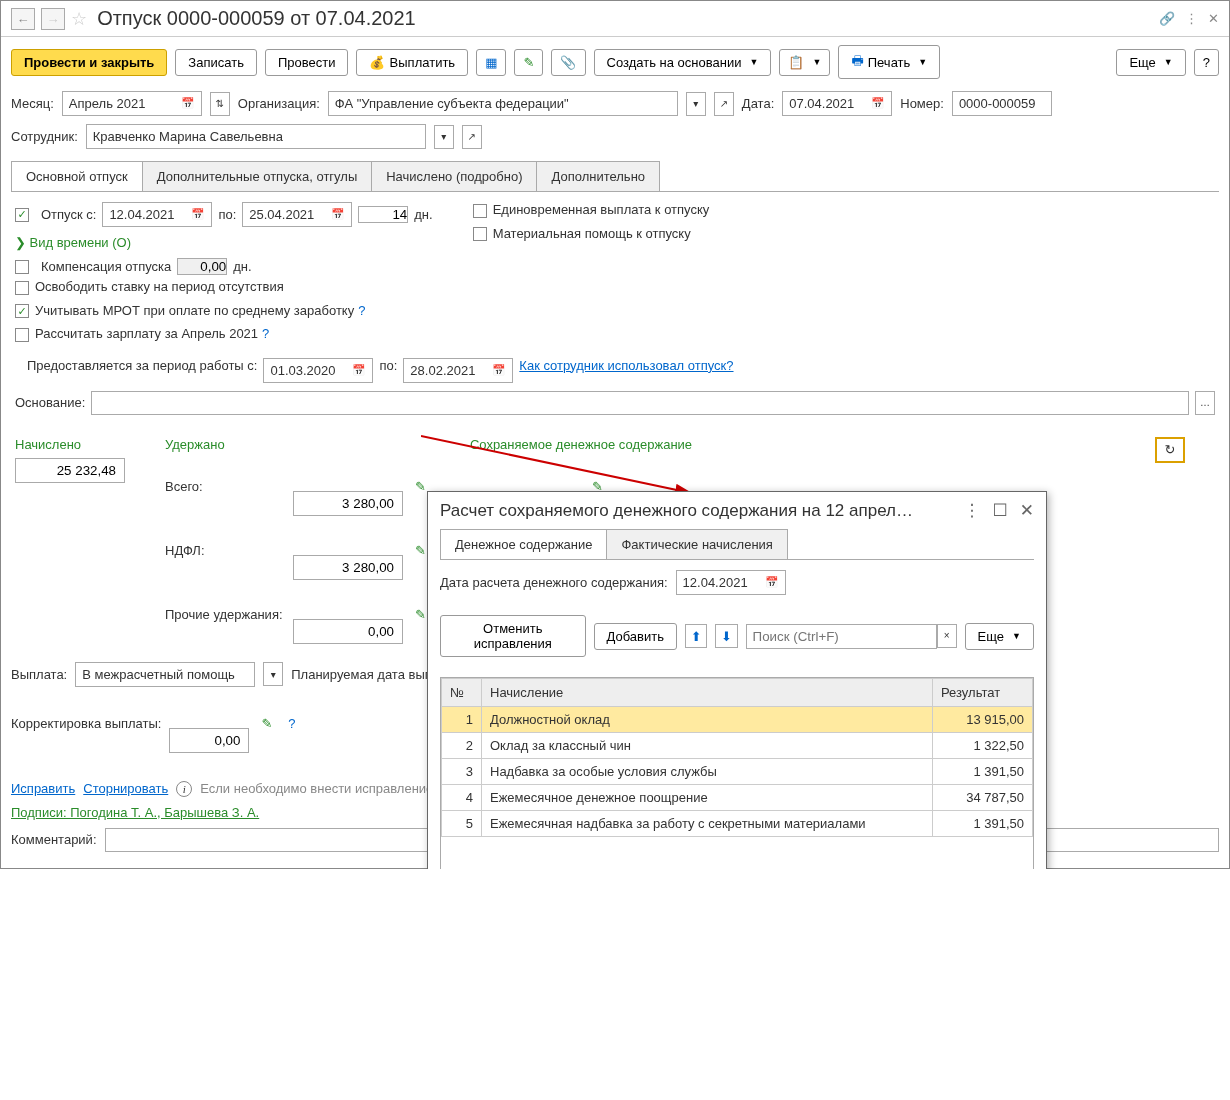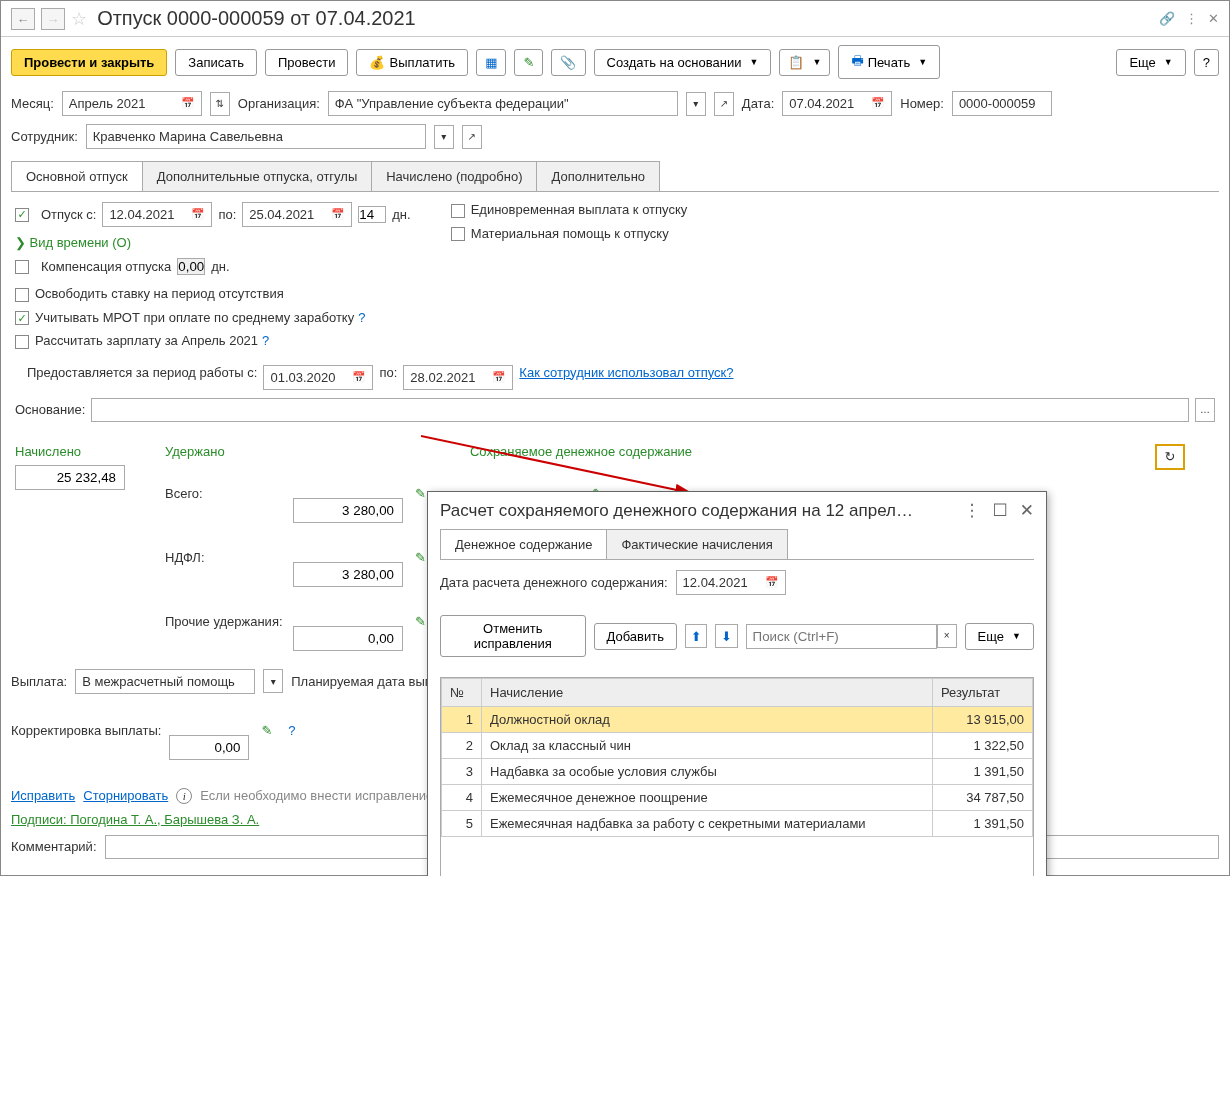--- a/index.html
+++ b/index.html
@@ -48,21 +48,21 @@
 .table th { background: #eee; border: 1px solid #ccc; padding: 6px 8px; text-align: left; font-weight: normal; }
 .table td { border: 1px solid #ccc; padding: 5px 8px; }
 .table tr.selected td { background: #ffeaa0; }
 .table td.num { text-align: right; }
 .table-wrap { height: 280px; border: 1px solid #aaa; overflow: auto; }
 .dialog-footer { display: flex; align-items: center; padding: 10px 12px; gap: 10px; }
 .arrow-btn { width: 26px; height: 24px; border: 1px solid #aaa; background: #fff; display: inline-flex; align-items: center; justify-content: center; cursor: pointer; }
 .search-box { flex: 1; display: flex; }
 .search-box input { flex: 1; border: 1px solid #aaa; padding: 4px 6px; }
 .gray-text { color: #888; font-style: italic; }
-.small-input { width: 28px; border: 1px solid #aaa; padding: 0; }
+.small-input { width: 50px; text-align: right; border: 1px solid #aaa; padding: 0; }
 </style>
 </head>
 <body>
 
 <div class="window">
 
   <div class="titlebar">
     <div class="nav-btn">←</div>
     <div class="nav-btn" style="color:#ccc">→</div>
     <span class="star">☆</span>
@@ -153,21 +153,21 @@
             </div>
           <span>по:</span>
           <div class="input input-date">
               <span>25.04.2021</span>
               <span class="cal-icon">📅</span>
             </div>
           <input class="small-input" value="14" style="">
           <span>дн.</span>
         </div>
         <div style="margin-bottom:8px"><span class="link-green">❯ <span>Вид времени (О)</span></span></div>
-        <div style="display:flex;align-items:center;gap:6px;margin-bottom:11px">
+        <div style="display:flex;align-items:center;gap:6px;margin-bottom:4px">
           <span class="checkbox"></span>
           <span>Компенсация отпуска</span>
           <input class="small-input" style="background: rgb(240, 240, 240);" value="0,00">
           <span>дн.</span>
         </div>
         <div style="margin-bottom:8px"><span class="checkbox"></span><span>Освободить ставку на период отсутствия</span></div>
         <div style="margin-bottom:8px"><span class="checkbox">✓</span><span>Учитывать МРОТ при оплате по среднему заработку</span><span class="help">?</span></div>
         <div style="margin-bottom:8px"><span class="checkbox"></span><span>Рассчитать зарплату за Апрель 2021</span><span class="help">?</span></div>
       </div>
       <div>

